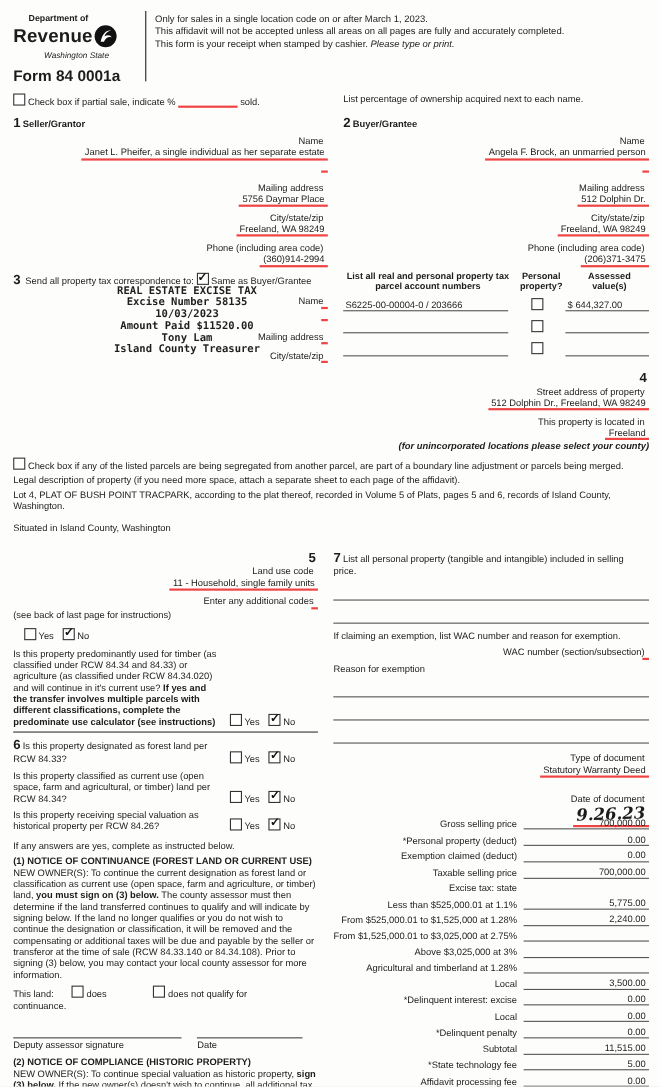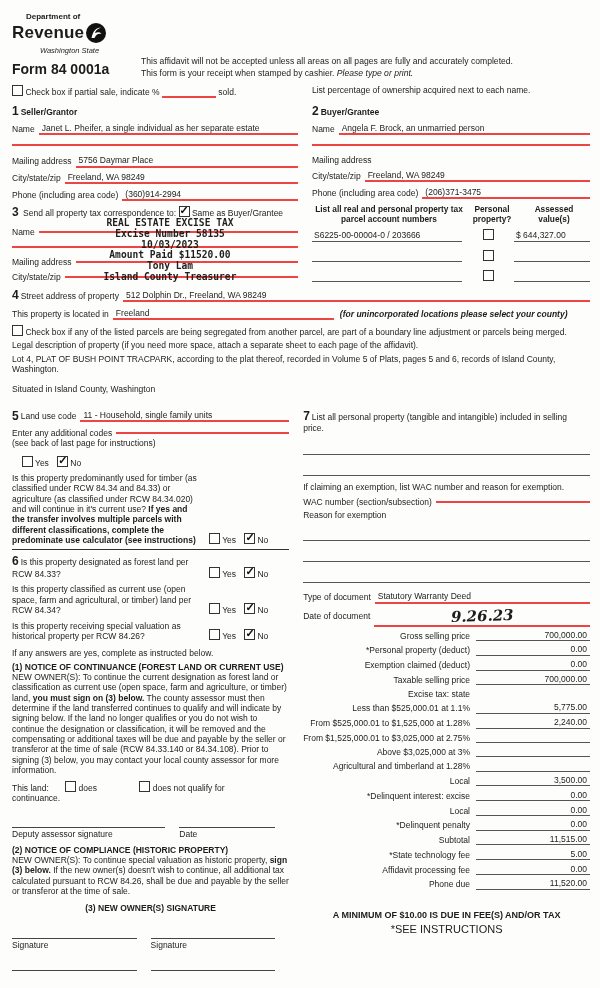--- a/index.html
+++ b/index.html
@@ -3,21 +3,21 @@
 <meta charset="utf-8">
 <style>
   html,body{margin:0;padding:0;background:#e9e9e7;}
   .page{
     position:relative;width:600px;height:988px;margin:0 auto;background:#fdfdfb;
     font-family:"Liberation Sans",sans-serif;color:#1c1c1c;overflow:hidden;
     font-size:8.5px;line-height:1.22;
   }
   .inner{padding:8px 10px 0 12px;}
   
-  .hdr{display:flex;align-items:flex-end;}
+  .hdr{display:flex;}
   .hdr-left{width:118px;padding-top:4px;}
   .dor-line1{font-size:8px;font-weight:bold;margin-left:14px;}
   .dor-name{font-size:17px;font-weight:bold;letter-spacing:.2px;display:inline-block;}
   .dor-logo{display:inline-block;vertical-align:-6px;margin-left:1px;}
   .dor-sub{font-size:7.5px;font-style:italic;margin-left:28px;}
   .form-no{font-size:14px;font-weight:bold;margin-top:6px;}
   .hdr-div{width:1px;background:#222;margin:2px 8px 4px 2px;}
   .hdr-right{flex:1;padding-top:2px;}
   .title{font-size:19px;font-weight:bold;display:inline;}
   .title-ref{font-size:10px;margin-left:4px;}
@@ -30,21 +30,21 @@
   .num{font-size:12px;font-weight:bold;margin-right:2px;}
   .b{font-weight:bold;}
   .i{font-style:italic;}
   .yn{white-space:nowrap;padding-left:4px;}
   .yn .cb{margin:0 2px 0 6px;}
   .hand{font-family:"DejaVu Serif",serif;font-style:italic;font-weight:bold;display:inline-block;transform:rotate(-2deg);}
   
   .twocol{display:flex;}
   .c-l{width:300px;padding-right:14px;box-sizing:border-box;}
   .c-r{flex:1;}
-  .fillrow{display:flex;align-items:center;margin-top:4.5px;}
+  .fillrow{display:flex;align-items:flex-end;margin-top:4.5px;flex-direction:column;}
   .fillrow .lab{white-space:nowrap;padding-right:4px;}
   .fillrow .fld{flex:1;}
   
   .s3wrap{display:flex;margin-top:4px;}
   .s3left{width:300px;padding-right:14px;box-sizing:border-box;position:relative;}
   .stamp{
     position:absolute;left:48px;top:13px;width:220px;text-align:center;
     font-family:"DejaVu Sans Mono",monospace;font-size:9.6px;font-weight:bold;line-height:1.12;color:#1e1e1e;
   }
   .ptable-h{display:flex;font-weight:bold;text-align:center;font-size:8.3px;line-height:1.15;}
@@ -91,20 +91,21 @@
           <span class="dor-name">Revenue</span><span class="dor-logo"><svg width="22" height="22" viewBox="0 0 22 22">
                 <circle cx="11" cy="11" r="10" fill="#111"></circle>
                 <path d="M6.5,16 C8,9 11,5.5 16,5.5 C12,7 10.5,9 10,11 C13,9.5 15.5,10 16.5,12 C13.5,11 11,12.5 9.5,16 Z" fill="#fff"></path>
               </svg></span>
         </div>
         <div class="dor-sub">Washington State</div>
         <div class="form-no">Form 84 0001a</div>
       </div>
       <div class="hdr-div"></div>
       <div class="hdr-right">
+        <div class="hnote">Only for sales in a single location code on or after March 1, 2023.</div>
         <div class="hnote">This affidavit will not be accepted unless all areas on all pages are fully and accurately completed.</div>
         <div class="hnote"><span>This form is your receipt when stamped by cashier. </span><span class="i">Please type or print.</span></div>
       </div>
     </div>
 
     <div class="row" style="display:flex;margin-top:7px;">
       <div style="width:300px;">
         <span class="cb"></span>
         <span>Check box if partial sale, indicate %</span>
         <span class="fld" style="min-width:48px;"></span>
@@ -140,20 +141,21 @@
         <div><span class="num">2</span><span class="b">Buyer/Grantee</span></div>
         <div class="fillrow">
             <span class="lab">Name</span>
             <span class="fld">Angela F. Brock, an unmarried person</span>
           </div>
         <div class="fillrow" style="margin-top:9px;">
             <span class="fld"></span>
           </div>
         <div class="fillrow" style="margin-top:9px;">
             <span class="lab">Mailing address</span>
+            <span class="fld">512 Dolphin Dr.</span>
           </div>
         <div class="fillrow">
             <span class="lab">City/state/zip</span>
             <span class="fld">Freeland, WA 98249</span>
           </div>
         <div class="fillrow">
             <span class="lab">Phone (including area code)</span>
             <span class="fld">(206)371-3475</span>
           </div>
       </div>
@@ -348,21 +350,21 @@
           </div>
         <div class="row">Reason for exemption</div>
         <div class="blankline"></div>
         <div class="blankline"></div>
         <div class="blankline"></div>
 
         <div class="fillrow" style="margin-top:8px;">
             <span class="lab">Type of document</span>
             <span class="fld">Statutory Warranty Deed</span>
           </div>
-        <div class="fillrow" style="margin-top:4px;height:18px;">
+        <div class="fillrow" style="margin-top:14px;height:18px;">
           <span class="lab">Date of document</span>
           <span class="fld" style="text-align:center;"><span class="hand" style="font-size:15px;">9.26.23</span></span>
         </div>
 
         <div style="margin-top:4px;">
           <div class="taxrow">
               <div class="taxlab">Gross selling price</div>
               <div class="taxval">700,000.00</div>
             </div>
           <div class="taxrow">

